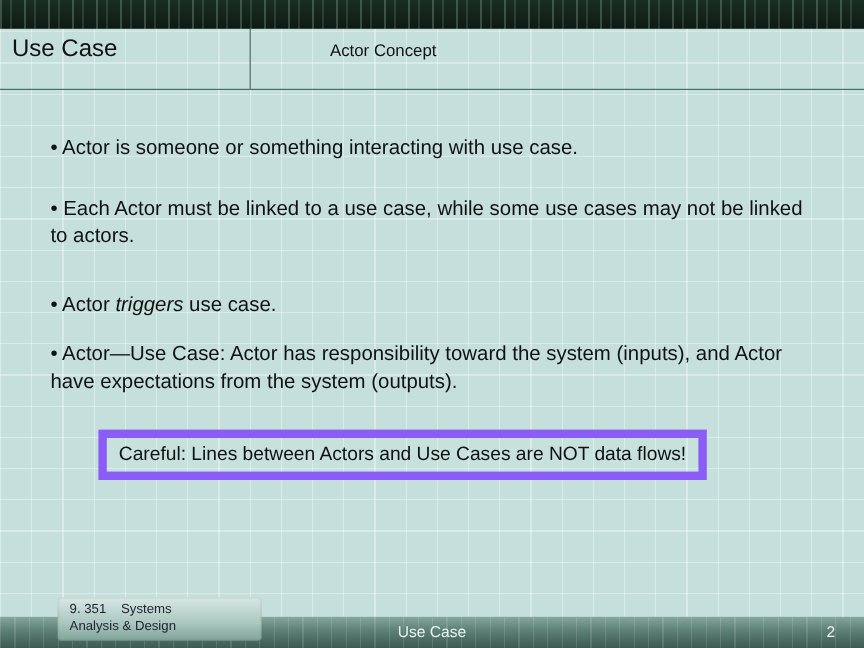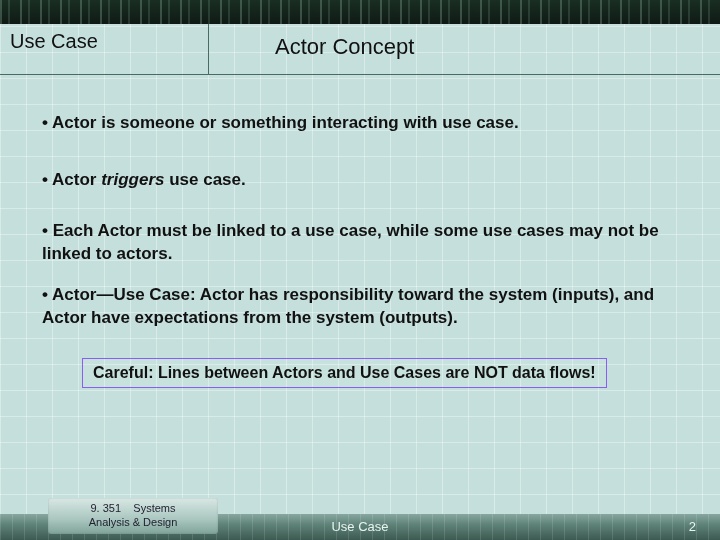--- a/index.html
+++ b/index.html
@@ -47,21 +47,21 @@
     position: absolute;
     left: 10px; top: 6px;
     color: #111;
     font-size: 20px;
     font-weight: 400;
   }
   .header-center {
     position: absolute;
     left: 275px; top: 10px;
     color: #111;
-    font-size: 22px;
+    font-size: 14px;
     font-weight: 400;
   }
   .divider-v {
     position: absolute;
     left: 208px; top: 24px;
     width: 1px; height: 50px;
     background: #4a6b62;
     z-index: 2;
   }
   .divider-h {
@@ -69,21 +69,20 @@
     left: 0; right: 0; top: 74px;
     height: 1px;
     background: #4a6b62;
     z-index: 2;
   }
   .content {
     position: absolute;
     top: 90px; left: 0; right: 0; bottom: 50px;
     z-index: 2;
     padding: 0 42px;
-    font-weight: bold;
   }
   .bullet {
     color: #111;
     font-size: 17px;
     line-height: 1.35;
     margin-top: 18px;
   }
   .bullet::before {
     content: "• ";
   }
@@ -91,21 +90,21 @@
     color: #111;
     font-size: 14px;
     line-height: 1.35;
     margin: 10px 0 0 76px;
     max-width: 580px;
   }
   .bullet em { font-style: italic; }
   .careful {
     margin: 28px 0 0 40px;
     display: inline-block;
-    border: 1px solid #8b5cf6;
+    border: 7px solid #8b5cf6;
     padding: 5px 10px;
     font-size: 16px;
     color: #111;
     background: rgba(255,255,255,0.05);
   }
   .footer {
     position: absolute;
     left: 0; right: 0; bottom: 0;
     height: 50px;
     z-index: 3;
@@ -129,21 +128,20 @@
     position: absolute;
     left: 48px; bottom: 6px;
     width: 170px; height: 36px;
     background: linear-gradient(#d9e8e4, #a9c6bf 60%, #7fa398);
     border-radius: 3px;
     padding: 3px 10px;
     color: #223;
     font-size: 11px;
     line-height: 1.3;
     box-shadow: inset 0 0 2px rgba(0,0,0,0.2);
-    text-align: center;
   }
   .footer-center {
     position: absolute;
     left: 50%; transform: translateX(-50%);
     bottom: 6px;
     color: #e8f3ef;
     font-size: 13px;
   }
   .footer-right {
     position: absolute;
@@ -165,25 +163,25 @@
 <div class="header">
   <div class="header-left">Use Case</div>
   <div class="header-center">Actor Concept</div>
 </div>
 <div class="divider-v"></div>
 <div class="divider-h"></div>
 
 <div class="content">
   <div class="bullet b1">Actor is someone or something interacting with use case.</div>
 
+  <div class="bullet b3">Each Actor must be linked to a use case, while some use cases may not be linked to actors.</div>
+
   <div class="bullet b2">
     <span>Actor </span><em>triggers</em><span> use case.</span>
   </div>
-
-  <div class="bullet b3">Each Actor must be linked to a use case, while some use cases may not be linked to actors.</div>
 
   <div class="bullet b4">Actor—Use Case: Actor has responsibility toward the system (inputs), and Actor have expectations from the system (outputs).</div>
 
   <div class="careful">Careful: Lines between Actors and Use Cases are NOT data flows!</div>
 </div>
 
 <div class="footer">
   <div class="footer-strip"></div>
   <div class="footer-left-box">
     <span>9. 351</span>&nbsp;&nbsp;&nbsp;&nbsp;<span>Systems</span><br>

